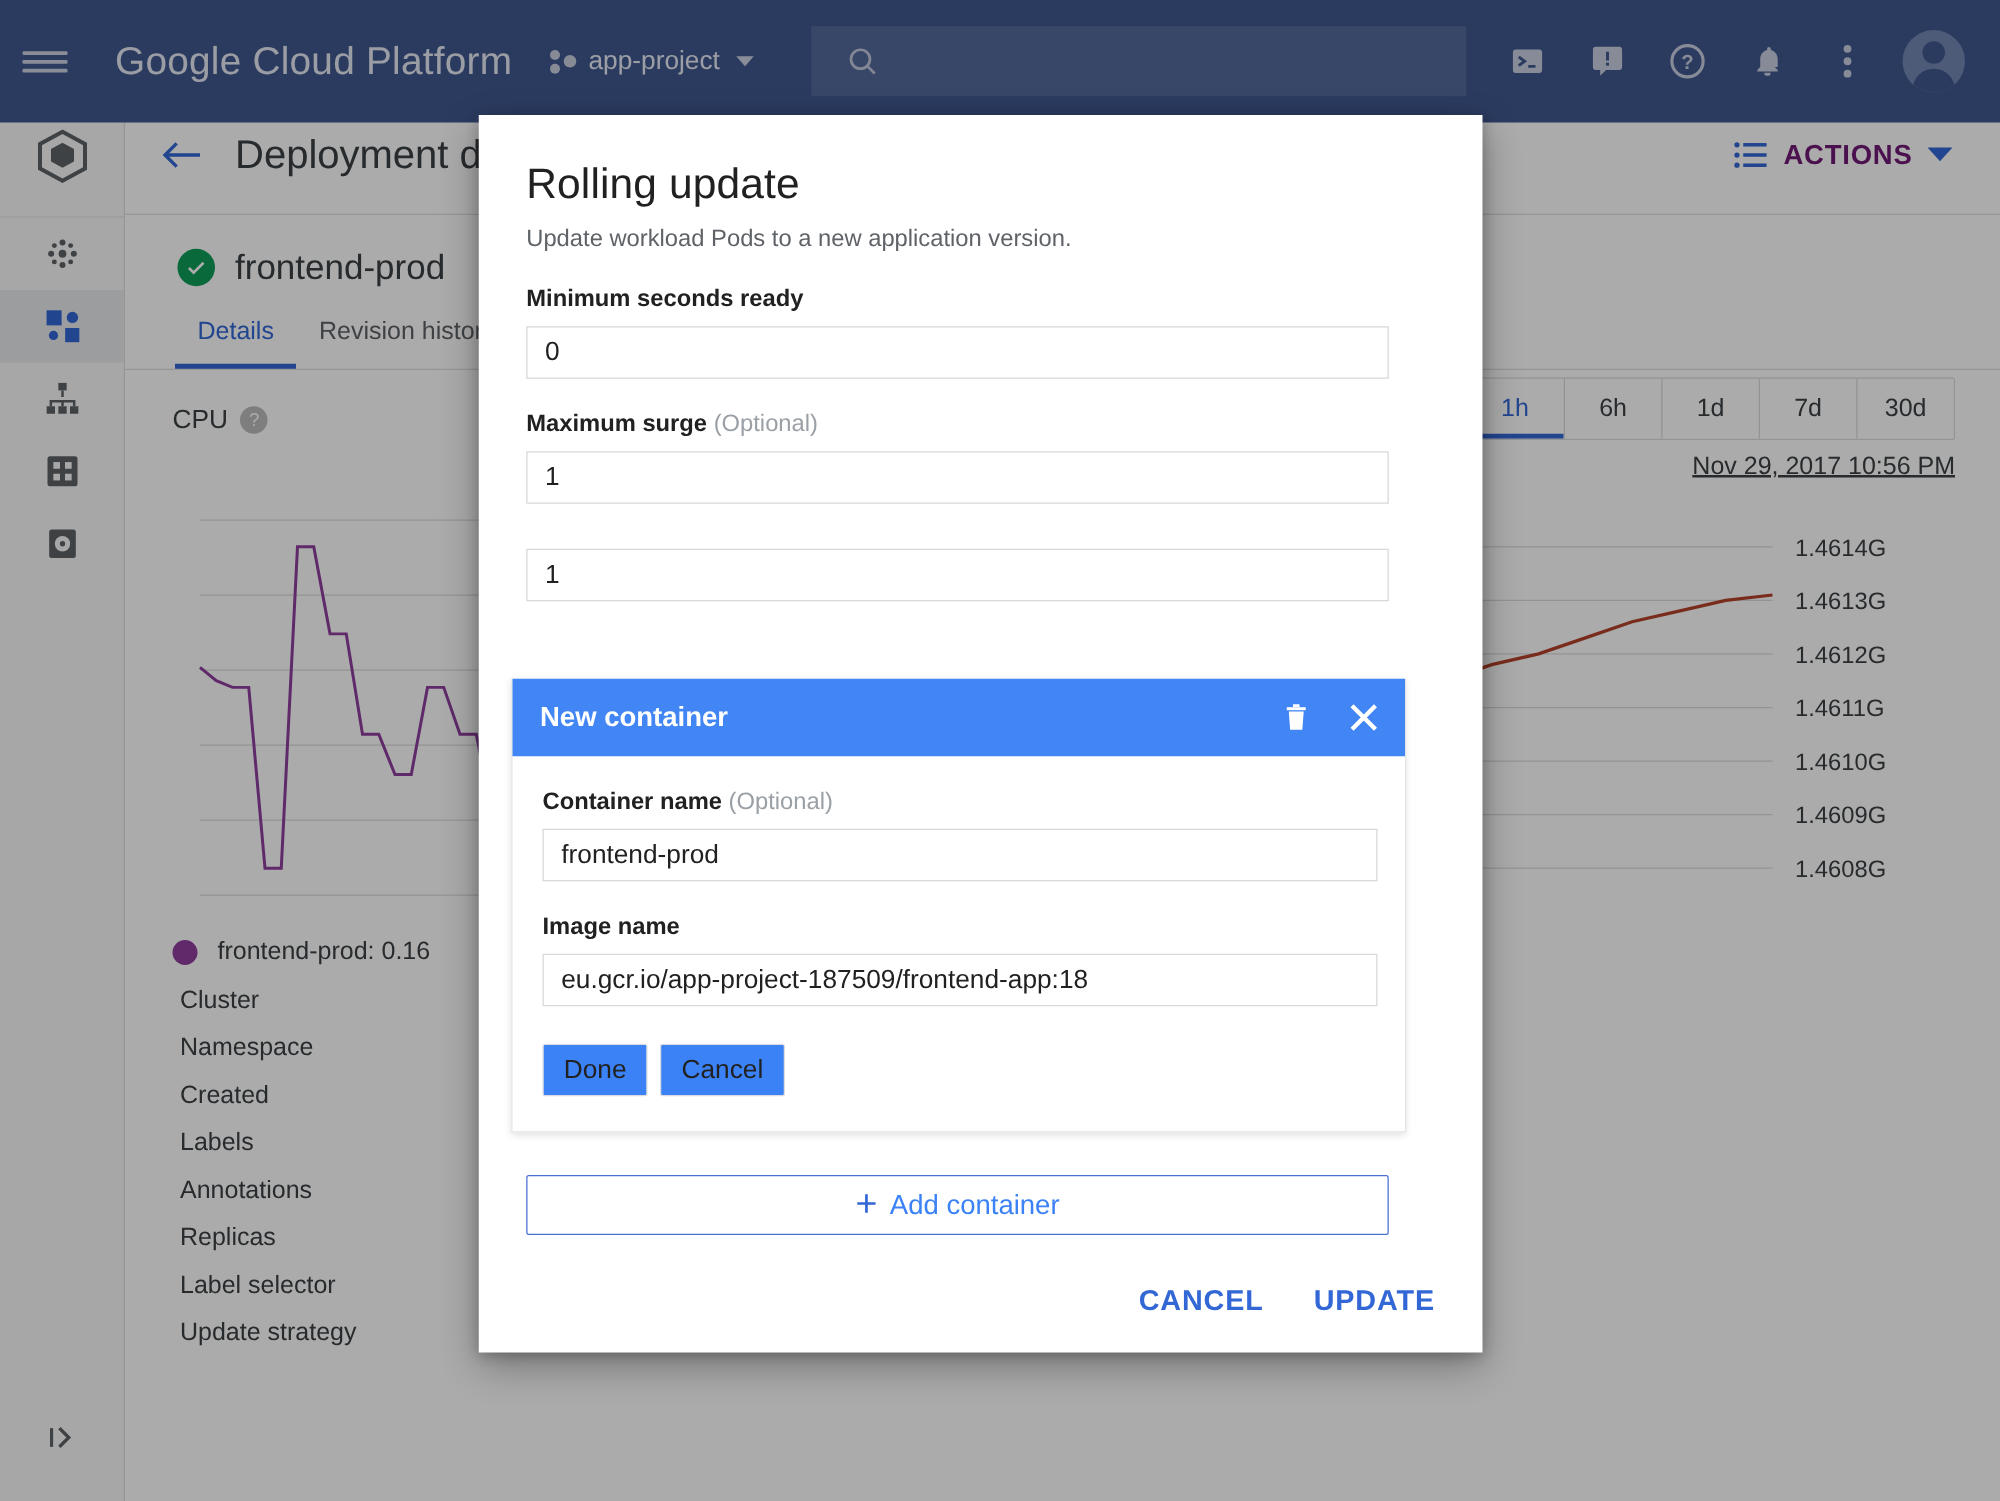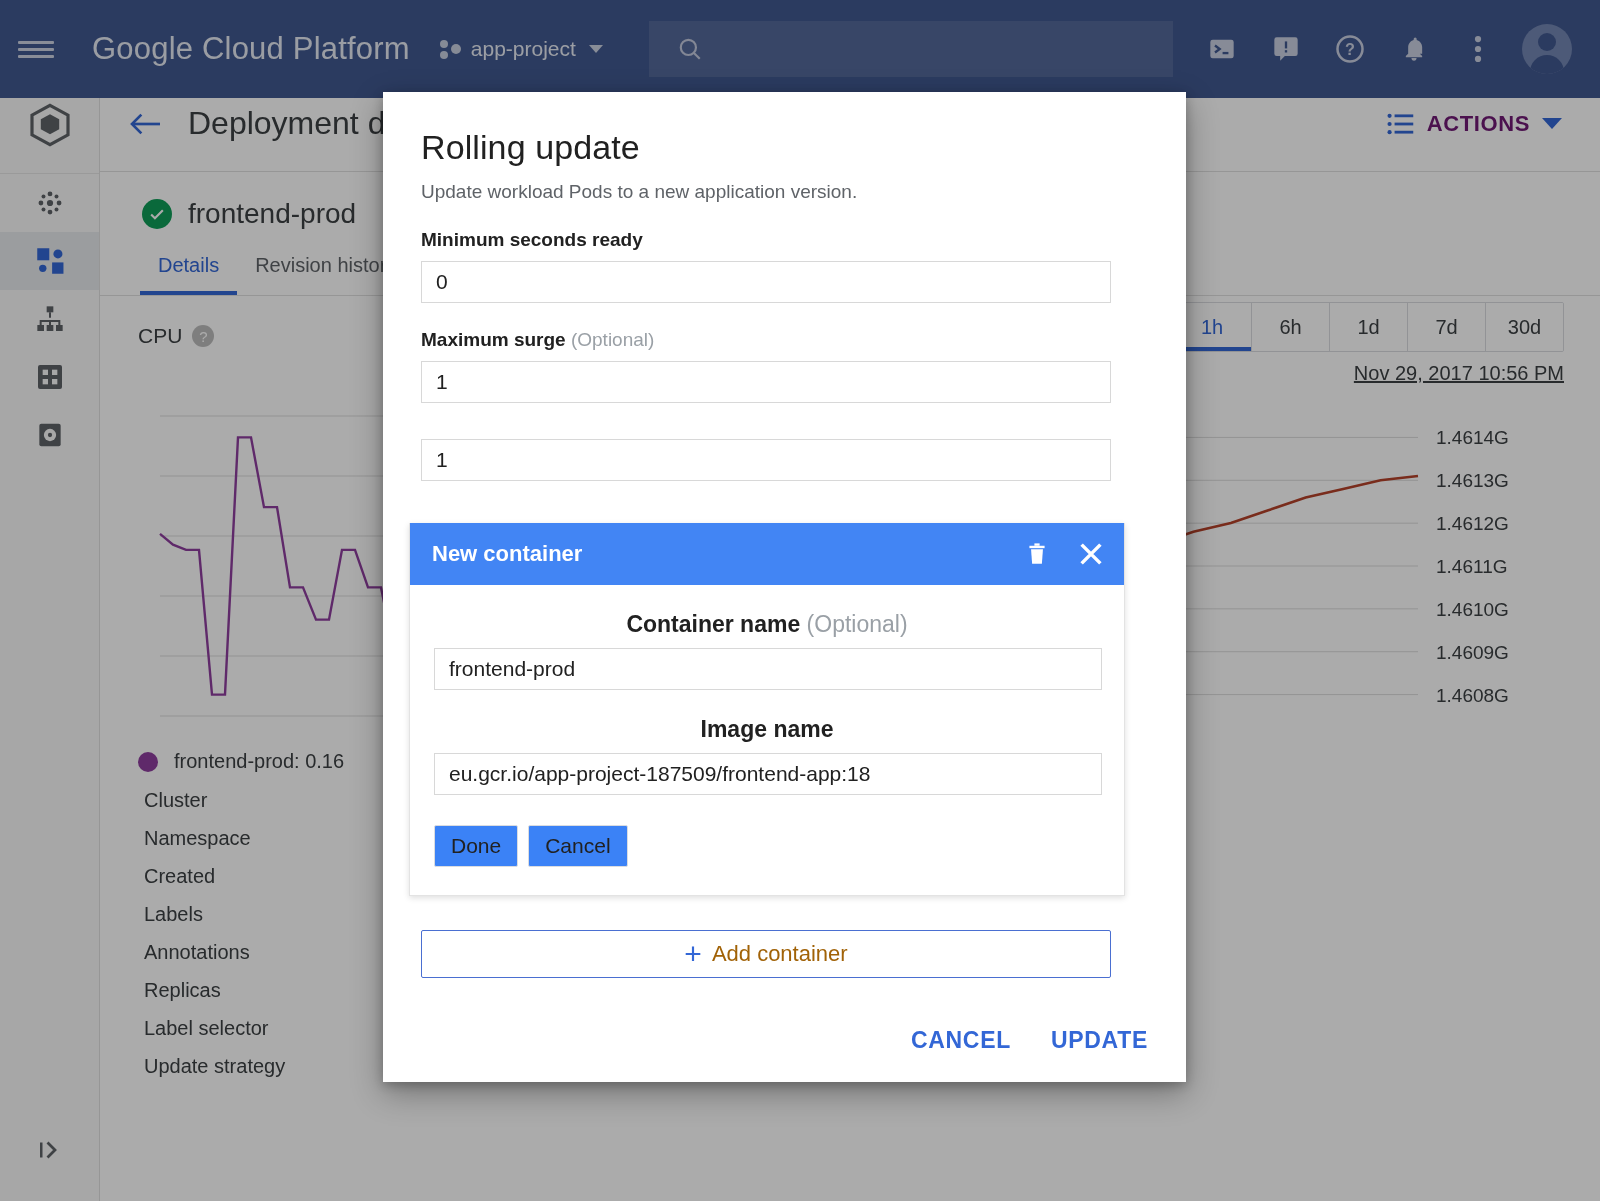--- a/index.html
+++ b/index.html
@@ -150,52 +150,52 @@
   .field-label { font-size:19px; color:#212121; font-weight:bold; }
   .field-label .opt { color:#9aa0a6; font-weight:normal; }
   .field-input {
     margin-top: 10px; width: 690px; height: 42px; border:1px solid #d8d8d8; background:#fff;
     font-size:21px; color:#212121; padding: 0 14px; font-family:"Liberation Sans", sans-serif;
     outline:none;
   }
 
   
   .card {
-    margin-top: 42px; width: 716px; background:#fff;
+    margin-top: 62px; width: 716px; background:#fff;
     border:1px solid #e3e3e3; border-top:none;
     box-shadow: 0 2px 6px rgba(0,0,0,0.13);
     position: relative; left: -12px;
   }
   .card-head {
     height: 62px; background:#4285f4; display:flex; align-items:center; padding: 0 18px 0 22px;
   }
   .card-title { color:#fff; font-size: 22px; font-weight:bold;}
   .card-head-icons { margin-left:auto; display:flex; align-items:center; gap: 26px;}
   .card-body { padding: 26px 24px 28px 24px; }
-  .card-field-label { font-size:23px; color:#212121; font-weight:bold;text-align:center;}
+  .card-field-label { font-size:19px; color:#212121; font-weight:bold;}
   .card-field-label .opt { color:#9aa0a6; font-weight:normal;}
   .card-input {
     margin-top: 10px; width: 668px; height: 42px; border:1px solid #d8d8d8;
     font-size:21px; color:#212121; padding: 0 14px; font-family:"Liberation Sans", sans-serif;
     outline:none; background:#fff;
   }
   .card-btns { margin-top: 30px; display:flex; gap: 10px;}
   .btn-sm {
     height: 42px; min-width: 74px; padding: 0 16px; background:#3b82f6; border:1px solid #dadce0;
     font-size:21px; color:#212121; cursor:pointer; font-family:"Liberation Sans", sans-serif;
     border-radius:2px;
   }
 
   .add-container {
     margin-top: 34px; width: 690px; height: 48px; border:1px solid #4a6fd1; border-radius:2px;
     display:flex; align-items:center; justify-content:center; gap:10px; cursor:pointer;
     background:#fff;
   }
   .add-container .plus { color:#3367d6; font-size: 30px; line-height:1; font-weight:500;}
-  .add-container .lbl { color:#a16207; font-size:22px;}
+  .add-container .lbl { color:#3b82f6; font-size:22px;}
 
   .dlg-footer {
     position:absolute; right: 38px; bottom: 28px; display:flex; align-items:center; gap: 40px;
   }
   .flat-btn { color:#3367d6; font-size:23px; font-weight:600; letter-spacing:0.7px; cursor:pointer; background:none;border:none;font-family:"Liberation Sans", sans-serif;}
 </style>
 </head>
 <body>
 
 <div class="app">

